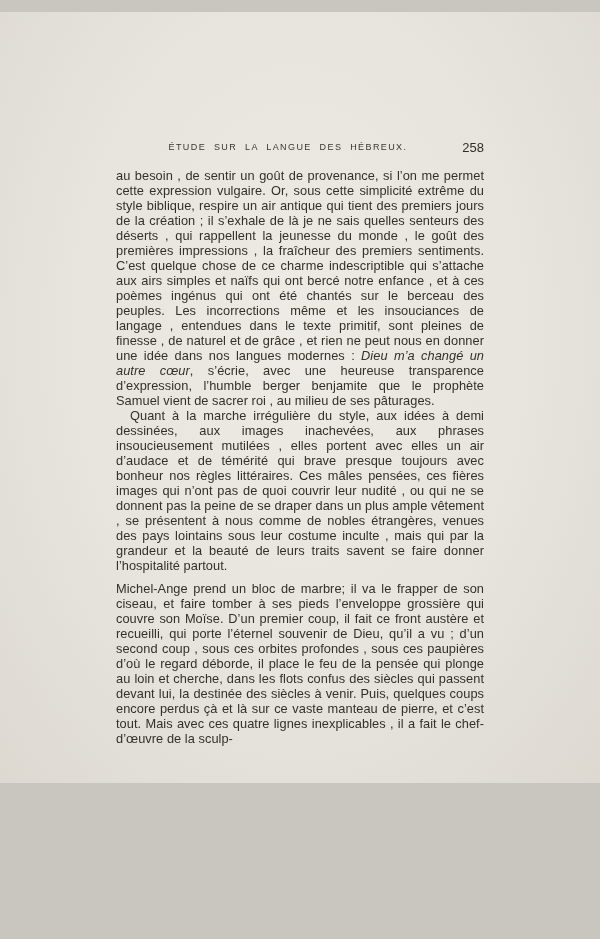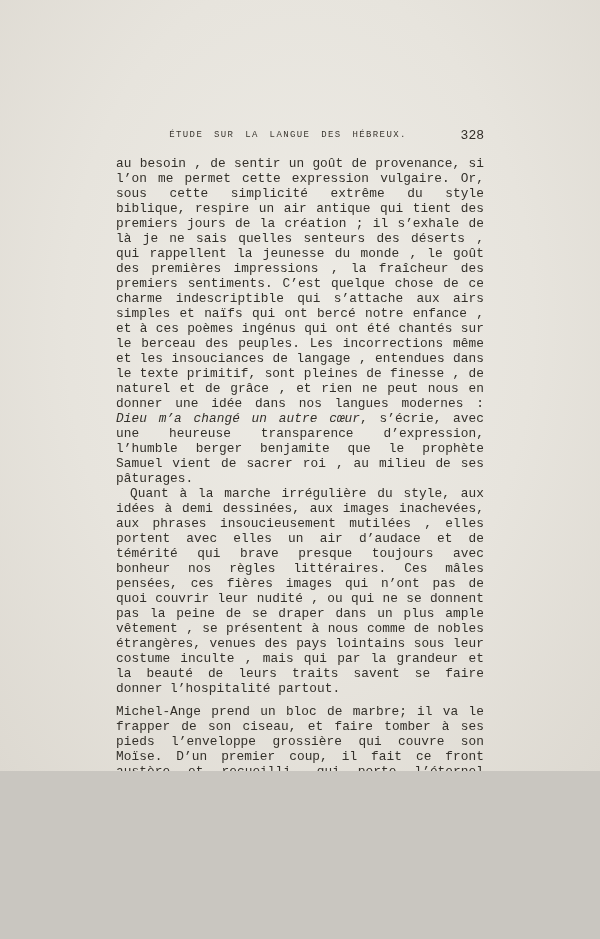--- a/index.html
+++ b/index.html
@@ -4,23 +4,23 @@
 <style>
   html, body {
     margin: 0;
     padding: 0;
     background: #c9c6c0;
   }
   .page {
     position: relative;
     width: 600px;
     height: 771px;
-    margin: 0 auto;
+    margin: 12px auto;
     background: radial-gradient(ellipse at 50% 42%, #edebe5 0%, #e7e4dd 55%, #ddd9d1 100%);
-    font-family: Liberation Mono, monospace;
+    font-family: Liberation Sans, sans-serif;
     color: #312d28;
     overflow: hidden;
   }
   .text-block {
     position: absolute;
     left: 116px;
     top: 130px;
     width: 368px;
   }
   .running-head {
@@ -75,21 +75,21 @@
   }
 </style>
 </head>
 <body>
 
 <div class="page">
   <div class="text-block">
 
     <div class="running-head">
       <span class="running-title">ÉTUDE SUR LA LANGUE DES HÉBREUX.</span>
-      <span class="page-num">328</span>
+      <span class="page-num">258</span>
     </div>
 
     <p class="para"><span>au besoin , de sentir un goût de provenance, si l’on me permet cette expression vulgaire. Or, sous cette simplicité extrême du style biblique, respire un air antique qui tient des premiers jours de la création ; il s’exhale de là je ne sais quelles senteurs des déserts , qui rappellent la jeunesse du monde , le goût des premières impressions , la fraîcheur des premiers sentiments. C’est quelque chose de ce charme indescriptible qui s’attache aux airs simples et naïfs qui ont bercé notre enfance , et à ces poèmes ingénus qui ont été chantés sur le berceau des peuples. Les incorrections même et les insouciances de langage , entendues dans le texte primitif, sont pleines de finesse , de naturel et de grâce , et rien ne peut nous en donner une idée dans nos langues modernes : </span><em>Dieu m’a changé un autre cœur</em><span>, s’écrie, avec une heureuse transparence d’expression, l’humble berger benjamite que le prophète Samuel vient de sacrer roi , au milieu de ses pâturages.</span></p>
 
     <p class="para indent"><span>Quant à la marche irrégulière du style, aux idées à demi dessinées, aux images inachevées, aux phrases insoucieusement mutilées , elles portent avec elles un air d’audace et de témérité qui brave presque toujours avec bonheur nos règles littéraires. Ces mâles pensées, ces fières images qui n’ont pas de quoi couvrir leur nudité , ou qui ne se donnent pas la peine de se draper dans un plus ample vêtement , se présentent à nous comme de nobles étrangères, venues des pays lointains sous leur costume inculte , mais qui par la grandeur et la beauté de leurs traits savent se faire donner l’hospitalité partout.</span></p>
 
     <p class="para gap-above"><span>Michel-Ange prend un bloc de marbre; il va le frapper de son ciseau, et faire tomber à ses pieds l’enveloppe grossière qui couvre son Moïse. D’un premier coup, il fait ce front austère et recueilli, qui porte l’éternel souvenir de Dieu, qu’il a vu ; d’un second coup , sous ces orbites profondes , sous ces paupières d’où le regard déborde, il place le feu de la pensée qui plonge au loin et cherche, dans les flots confus des siècles qui passent devant lui, la destinée des siècles à venir. Puis, quelques coups encore perdus çà et là sur ce vaste manteau de pierre, et c’est tout. Mais avec ces quatre lignes inexplicables , il a fait le chef-d’œuvre de la sculp-</span></p>
 
   </div>
 

